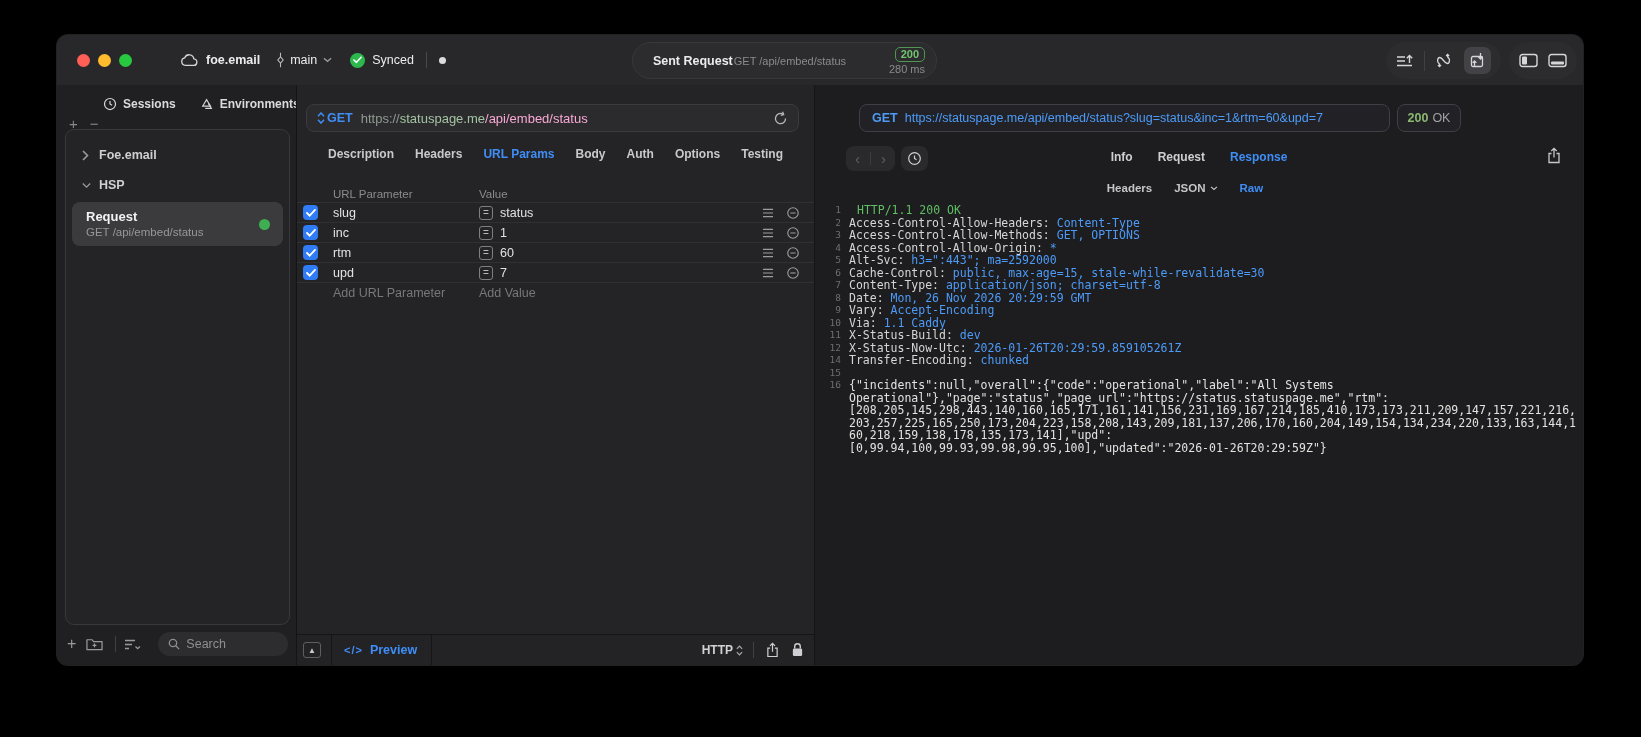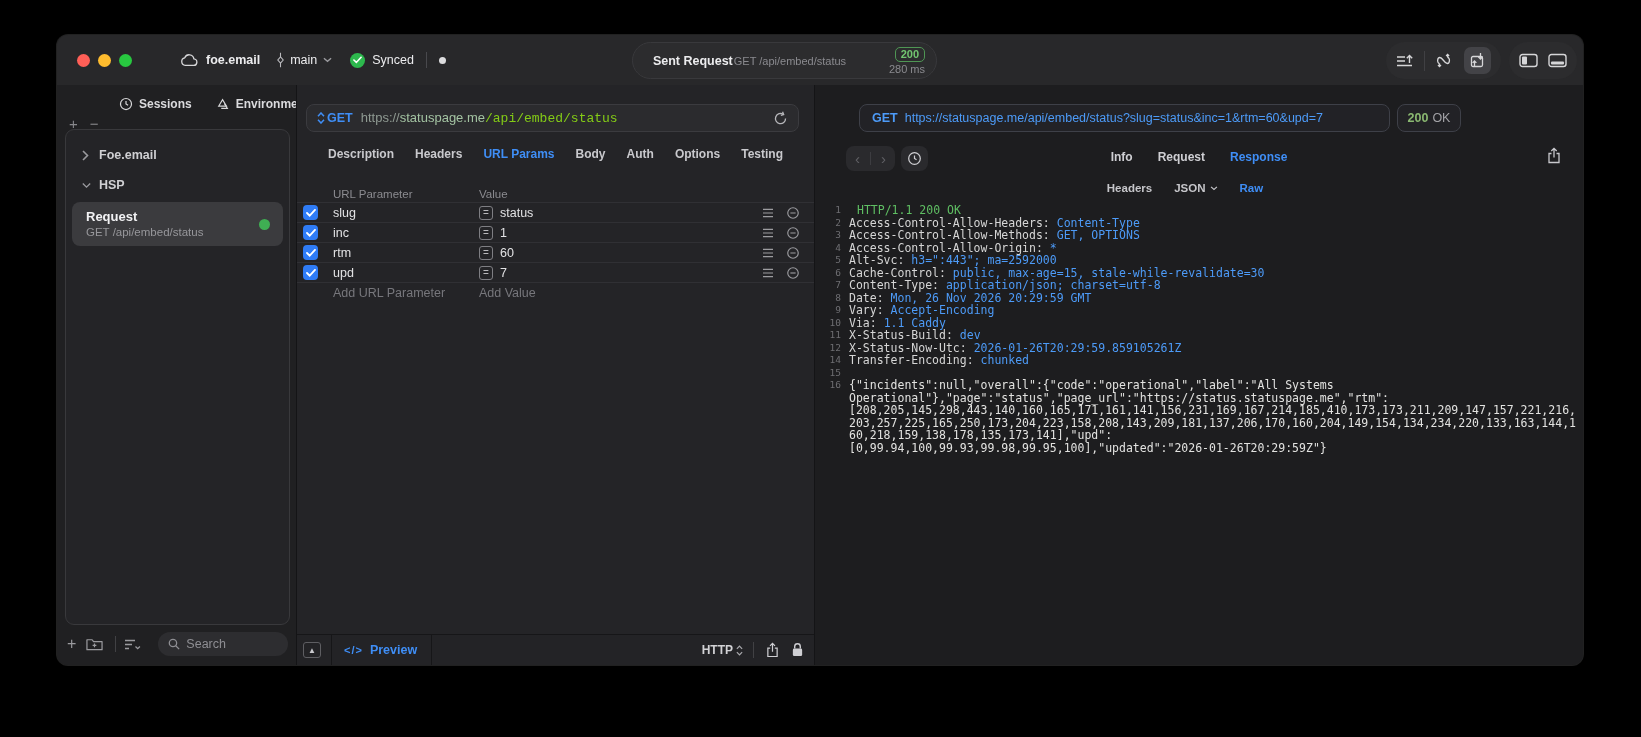--- a/index.html
+++ b/index.html
@@ -42,21 +42,21 @@
   .icon-hl { background:#434347; border-radius:7px; width:27px; height:27px; display:inline-flex; align-items:center; justify-content:center; }
 
   
   .content { position:absolute; top:50px; left:0; right:0; bottom:0; }
   .sidebar { position:absolute; left:0; top:0; width:239px; height:100%; background:#202022; }
   .mid { position:absolute; left:239px; top:0; width:519px; height:100%; background:#242427;
          border-left:1px solid #141416; border-right:1px solid #141416; }
   .resp { position:absolute; left:758px; top:0; width:768px; height:100%; background:#1d1d1f; }
 
   
-  .sb-tabs { position:absolute; top:12px; left:62px; display:flex; gap:24px; }
+  .sb-tabs { position:absolute; top:12px; left:46px; display:flex; gap:24px; }
   .sb-tab { display:flex; align-items:center; gap:6px; font-size:12px; font-weight:700; color:#dadadd; }
   .sb-plusminus { position:absolute; top:30px; left:12px; color:#88888c; font-size:15px; display:flex; gap:12px; }
   .sb-panel { position:absolute; left:8px; right:6px; top:44px; bottom:40px; border:1px solid #39393c;
               border-radius:9px; background:#242427; padding-top:10px; overflow:hidden; }
   .tree-item { display:flex; align-items:center; height:30px; padding-left:16px; color:#cfcfd2; font-size:12.5px; font-weight:600; gap:8px; }
   .tree-chev { color:#9a9a9e; display:inline-flex; width:9px; }
   .req-card { margin:2px 6px; background:#3b3b3e; border-radius:8px; padding:7px 12px 8px 14px; position:relative; }
   .req-title { font-size:13px; font-weight:700; color:#f2f2f4; }
   .req-sub { font-size:11.5px; color:#97979b; margin-top:2px; }
   .green-dot { position:absolute; right:13px; top:50%; margin-top:-5.5px; width:11px; height:11px; border-radius:50%; background:#3fae53; }
@@ -64,21 +64,21 @@
   .sbf-icon { display:inline-flex; margin-right:10px; color:#9a9a9e; }
   .sbf-div { width:1px; height:16px; background:#414144; margin:0 8px 0 2px; }
   .search-pill { flex:1; height:24px; background:#2d2d30; border-radius:12px; display:flex; align-items:center; padding:0 10px; gap:6px; margin-left:6px; }
   .search-pill span { font-size:12.5px; color:#8e8e93; }
 
   
   .url-bar { position:absolute; left:9px; right:15px; top:19px; height:28px; background:#2b2b2e; border:1px solid #3b3b3f;
              border-radius:8px; display:flex; align-items:center; padding:0 10px; }
   .method-sel { display:flex; align-items:center; gap:2px; color:#3f8ef6; font-weight:700; font-size:12.5px; }
   .u-text { margin-left:8px; font-size:13px; }
-  .u-scheme { color:#8f9a92;text-align:center; } .u-host { color:#a3c3a2; } .u-path { color:#84cc16;font-family:Liberation Mono, monospace; }
+  .u-scheme { color:#8f9a92;text-align:center; } .u-host { color:#a3c3a2; } .u-path { color:#f9a8d4; }
   .refresh { margin-left:auto; color:#b6b6ba; display:inline-flex; }
 
   .mid-tabs { position:absolute; top:62px; left:0; right:0; display:flex; justify-content:center; gap:21px; }
   .mtab { font-size:12px; color:#c9c9cd; font-weight:600; }
   .mtab.active { color:#3f8ef6; }
 
   .params { position:absolute; top:100px; left:0; right:0; }
   .p-row { display:grid; grid-template-columns:30px 146px 1fr 24px 28px; align-items:center; height:20px;
            padding-left:6px; border-bottom:1px solid #303034; }
   .p-head { height:18px; border-bottom:1px solid #303034; }

